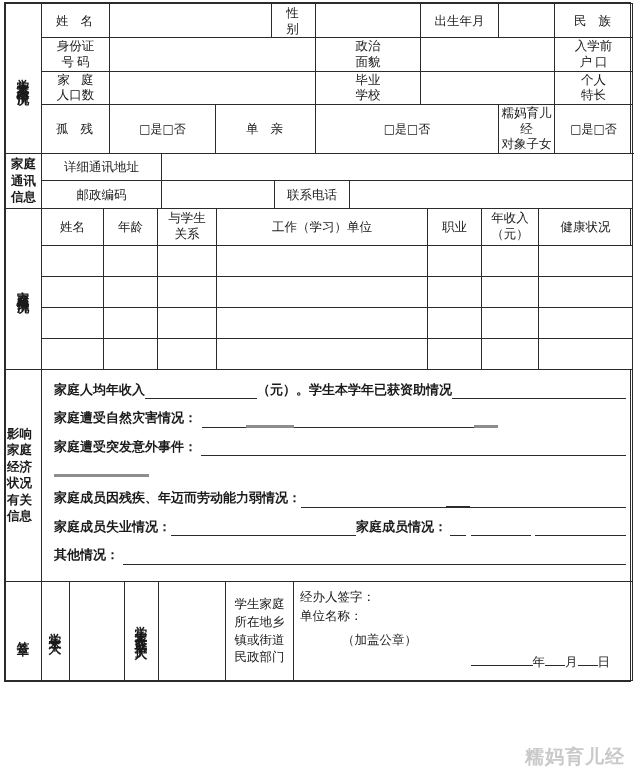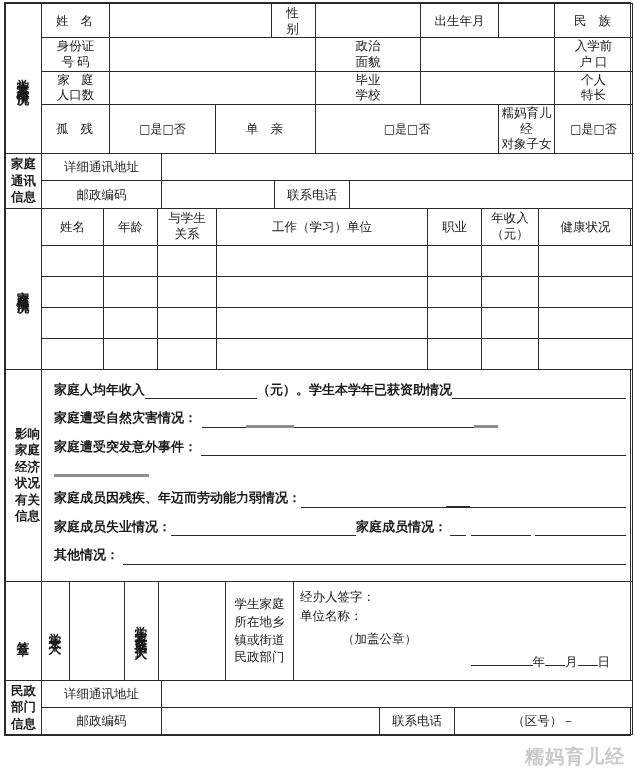--- a/index.html
+++ b/index.html
@@ -72,21 +72,21 @@
   }
   .u.grow{flex:1 1 auto;min-width:10px;}
   .u.seg{flex:0 0 auto;}
   .blk{border-bottom:3px solid #8d8d8d;display:inline-block;height:13px;}
   .econ-wrap{padding-left:4px;font-weight:bold;}
   
   .sig td{font-size:12.5px;line-height:1.38;}
   .sigv{line-height:1.4;}
   .sig-right{text-align:left;vertical-align:top;padding:4px 6px;font-size:12.5px;}
   .sig-right .ln{margin:2px 0 0 0;}
-  .sig-right .seal{margin-top:7px;padding-left:42px;font-family:Liberation Serif, serif;}
+  .sig-right .seal{margin-top:7px;padding-left:42px;}
   .sig-right .date{margin-top:4px;text-align:right;padding-right:16px;white-space:nowrap;}
   .dateu{border-bottom:1px solid #2b2b2b;display:inline-block;width:62px;height:13px;}
   .dateu.s{width:20px;}
   .watermark{
     position:absolute;
     right:10px;bottom:10px;
     font-size:19px;
     color:#c9c9c9;
     font-weight:bold;
     letter-spacing:1px;
@@ -271,21 +271,21 @@
   </tbody>
     </table>
 
   <table class="econ" style="margin-top:-1px">
     <colgroup>
         <col style="width:36px">
         <col style="width:591px">
       </colgroup>
     <tbody>
         <tr>
-      <td class="vlabel" style="text-align:right;vertical-align:middle;padding:8px 1px">
+      <td class="vlabel" style="text-align:left;vertical-align:middle;padding:8px 1px">
         <div class="stack">
           <div>影响</div>
           <div>家庭</div>
           <div>经济</div>
           <div>状况</div>
           <div>有关</div>
           <div>信息</div>
         </div>
       </td>
       <td>
@@ -373,44 +373,16 @@
         <div class="ln" style="">单位名称：</div>
         <div class="seal">（加盖公章）</div>
         <div class="date">
           <span class="dateu"></span><span>年</span><span class="dateu s"></span><span>月</span><span class="dateu s"></span><span>日</span>
         </div>
       </td>
     </tr>
   </tbody>
     </table>
 
-  <table style="margin-top:-1px">
-    <colgroup>
-      <col style="width:36px">
-        <col style="width:120px">
-        <col style="width:218px">
-      <col style="width:75px">
-        <col style="width:178px">
-    </colgroup>
-    <tbody>
-        <tr>
-      <td class="vlabel" rowspan="2">
-        <div class="stack">
-          <div>民政</div>
-          <div>部门</div>
-          <div>信息</div>
-        </div>
-      </td>
-      <td style="height:23px">详细通讯地址</td>
-      <td class="blank" colspan="3"></td>
-    </tr>
-    <tr>
-      <td style="height:23px">邮政编码</td>
-      <td class="blank"></td>
-      <td>联系电话</td>
-      <td>（区号）－</td>
-    </tr>
-  </tbody>
-    </table>
 
 </div>
 
 <div class="watermark">糯妈育儿经</div>
 
 </body></html>

